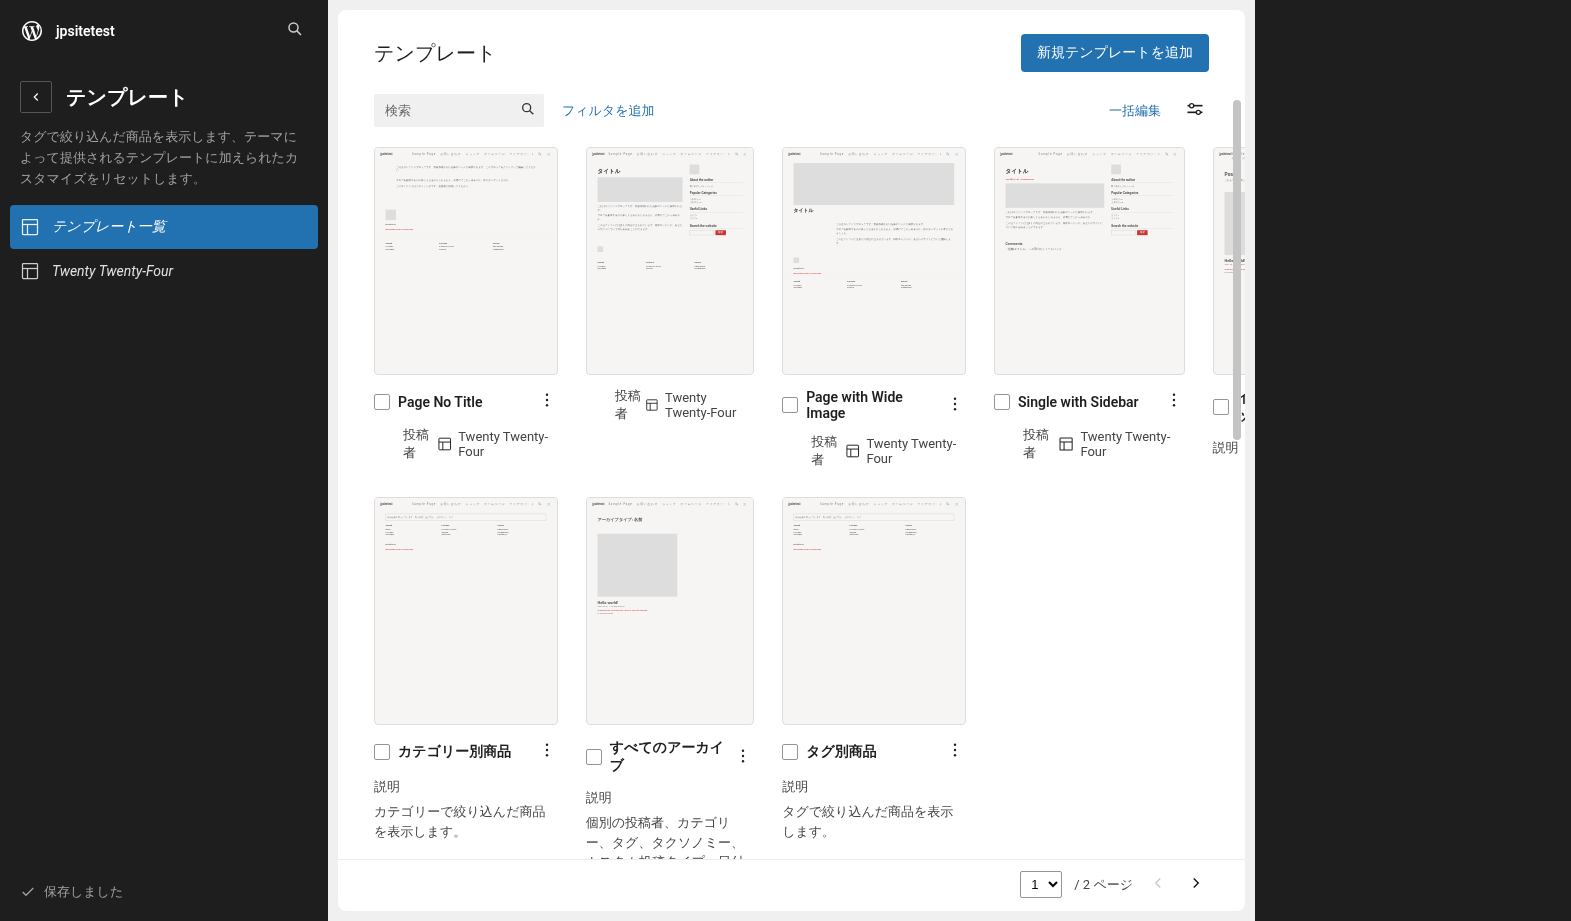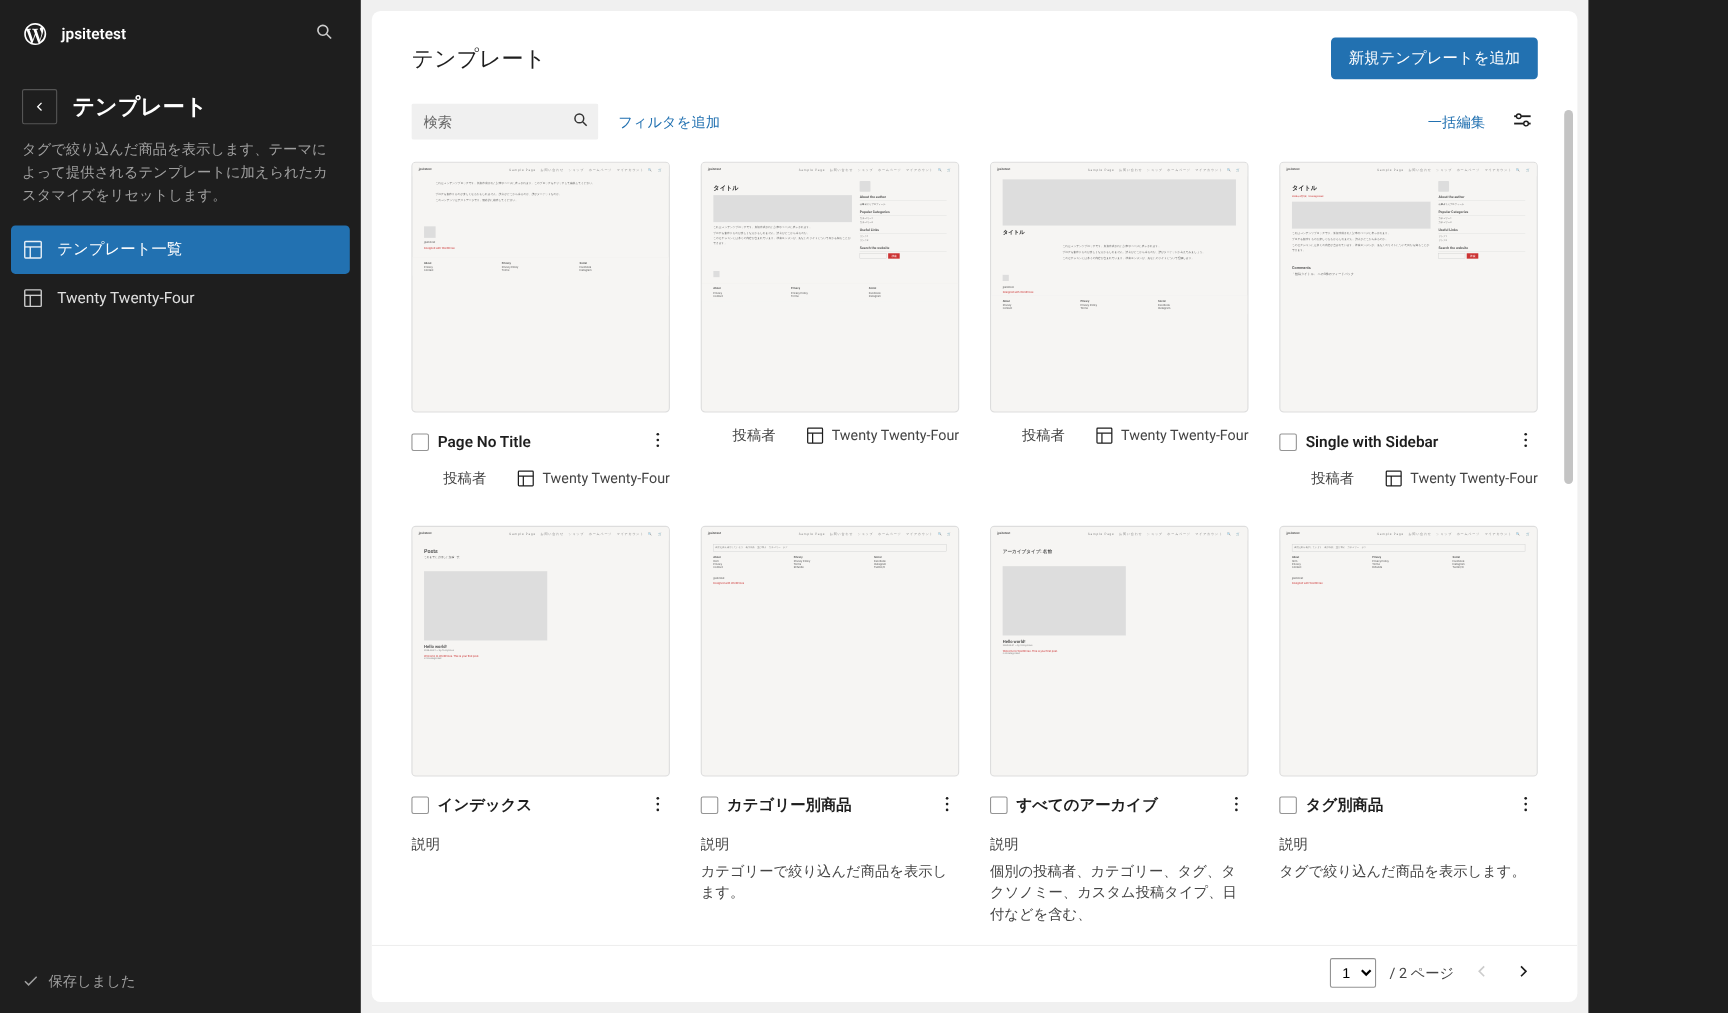--- a/index.html
+++ b/index.html
@@ -1,48 +1,48 @@
 <!DOCTYPE html>
 <html><head>
 <meta charset="utf-8">
 <style>
 * { box-sizing: border-box; margin: 0; padding: 0; }
 body { font-family: -apple-system, BlinkMacSystemFont, "Segoe UI", Roboto, sans-serif; background: #1e1e1e; overflow: hidden; }
-.app { display: flex; height: 921px; width: 1444px; }
+.app { display: flex; height: 921px; width: 1255px; }
 .sidebar { width: 328px; background: #1e1e1e; color: #e0e0e0; display: flex; flex-direction: column; }
 .sidebar-header { display: flex; align-items: center; justify-content: space-between; padding: 16px 20px; }
 .sidebar-header-left { display: flex; align-items: center; gap: 12px; }
 .wp-logo { width: 24px; height: 24px; fill: #fff; }
 .site-name { font-size: 14px; font-weight: 600; color: #fff; }
 .search-icon-btn { background: none; border: none; color: #ccc; cursor: pointer; padding: 4px; }
 .sidebar-title-row { display: flex; align-items: center; gap: 14px; padding: 20px 20px 14px; }
 .back-btn { width: 32px; height: 32px; border: 1px solid #555; border-radius: 2px; background: transparent; color: #fff; display: flex; align-items: center; justify-content: center; cursor: pointer; }
 .sidebar-title { font-size: 20px; font-weight: 600; color: #fff; }
 .sidebar-desc { padding: 0 20px 16px; font-size: 13px; line-height: 1.6; color: #a0a0a0; }
-.nav-item { display: flex; align-items: center; gap: 12px; padding: 12px 20px; font-size: 14px; color: #e0e0e0; cursor: pointer; }
+.nav-item { display: flex; align-items: center; gap: 12px; padding: 12px 20px; font-size: 14px; color: #e0e0e0; cursor: pointer; font-style: italic; }
 .nav-item.active { background: #2271b1; color: #fff; border-radius: 4px; margin: 0 10px; padding: 12px 10px; }
 .nav-icon { width: 20px; height: 20px; flex-shrink: 0; opacity: 0.9; }
 .sidebar-footer { margin-top: auto; padding: 20px; display: flex; align-items: center; gap: 8px; font-size: 13px; color: #a0a0a0; }
 
 .main { flex: 1; background: #f0f0f0; padding: 10px; overflow: hidden; }
 .panel { background: #fff; border-radius: 8px; height: 100%; display: flex; flex-direction: column; position: relative; overflow: hidden; }
 .panel-header { display: flex; align-items: center; justify-content: space-between; padding: 24px 36px 16px; }
 .panel-title { font-size: 20px; font-weight: 500; color: #1e1e1e; }
 .primary-btn { background: #2271b1; color: #fff; border: none; border-radius: 4px; padding: 10px 16px; font-size: 14px; font-weight: 500; cursor: pointer; }
 .toolbar { display: flex; align-items: center; justify-content: space-between; padding: 6px 36px 16px; }
 .toolbar-left { display: flex; align-items: center; gap: 18px; }
 .search-box { position: relative; width: 170px; }
 .search-input { width: 100%; background: #f0f0f0; border: 1px solid transparent; border-radius: 2px; padding: 8px 32px 8px 10px; font-size: 13px; }
 .search-input::placeholder { color: #666; }
 .search-box-icon { position: absolute; right: 8px; top: 50%; transform: translateY(-50%); pointer-events: none; }
 .link-btn { color: #2271b1; font-size: 13px; background: none; border: none; cursor: pointer; }
 .toolbar-right { display: flex; align-items: center; gap: 20px; }
 .filter-icon-btn { background: none; border: none; cursor: pointer; padding: 4px; }
 
-.grid { flex: 1; display: grid; grid-template-columns: repeat(4, 1fr); gap: 28px 28px; padding: 4px 36px 12px; overflow-y: auto; }
+.grid { flex: 1; display: grid; grid-template-columns: repeat(5, 1fr); gap: 28px 28px; padding: 4px 36px 12px; overflow-y: auto; }
 .card { display: flex; flex-direction: column; }
 .preview { border: 1px solid #ddd; border-radius: 4px; height: 228px; background: #f6f5f3; overflow: hidden; position: relative; }
 .preview-inner { transform: scale(0.35); transform-origin: top left; width: 285.7%; font-size: 9px; color: #555; }
 .pv-topbar { display:flex; justify-content: space-between; padding: 12px 16px; background:#f6f5f3; font-size:8px; color:#555; }
 .pv-topbar .tl { font-weight:700; }
 .pv-topbar .tr { letter-spacing: 2px; color:#888; }
 .pv-body { display:flex; padding: 12px 30px 20px; gap:20px; }
 .pv-main { flex:1.6; }
 .pv-side { flex:1; }
 .pv-title { font-size: 16px; font-weight: 700; color:#222; margin: 8px 0; }
@@ -321,20 +321,29 @@
                     <div>Terms</div>
                   </div>
                   <div>
                     <div class="pv-fh">Social</div>
                     <div>Facebook</div>
                     <div>Instagram</div>
                   </div>
                 </div>
               </div>
             </div>
+            <div class="card-row">
+              <span class="checkbox"></span>
+              <span class="card-title">Page with Wide Image</span>
+              <button class="more-btn"><svg width="18" height="18" viewBox="0 0 24 24" fill="currentColor">
+                  <circle cx="12" cy="5" r="1.6"></circle>
+                  <circle cx="12" cy="12" r="1.6"></circle>
+                  <circle cx="12" cy="19" r="1.6"></circle>
+                </svg></button>
+            </div>
             <div class="card-meta">
               <span>投稿者</span>
               <span class="card-meta-right">
                 <svg class="theme-icon" viewBox="0 0 24 24" fill="none" stroke="#1e1e1e" stroke-width="1.5">
                   <rect x="3" y="3" width="18" height="18" rx="1"></rect>
                   <line x1="3" y1="9" x2="21" y2="9"></line>
                   <line x1="9" y1="9" x2="9" y2="21"></line>
                 </svg>
                 <span>Twenty Twenty-Four</span>
               </span>

